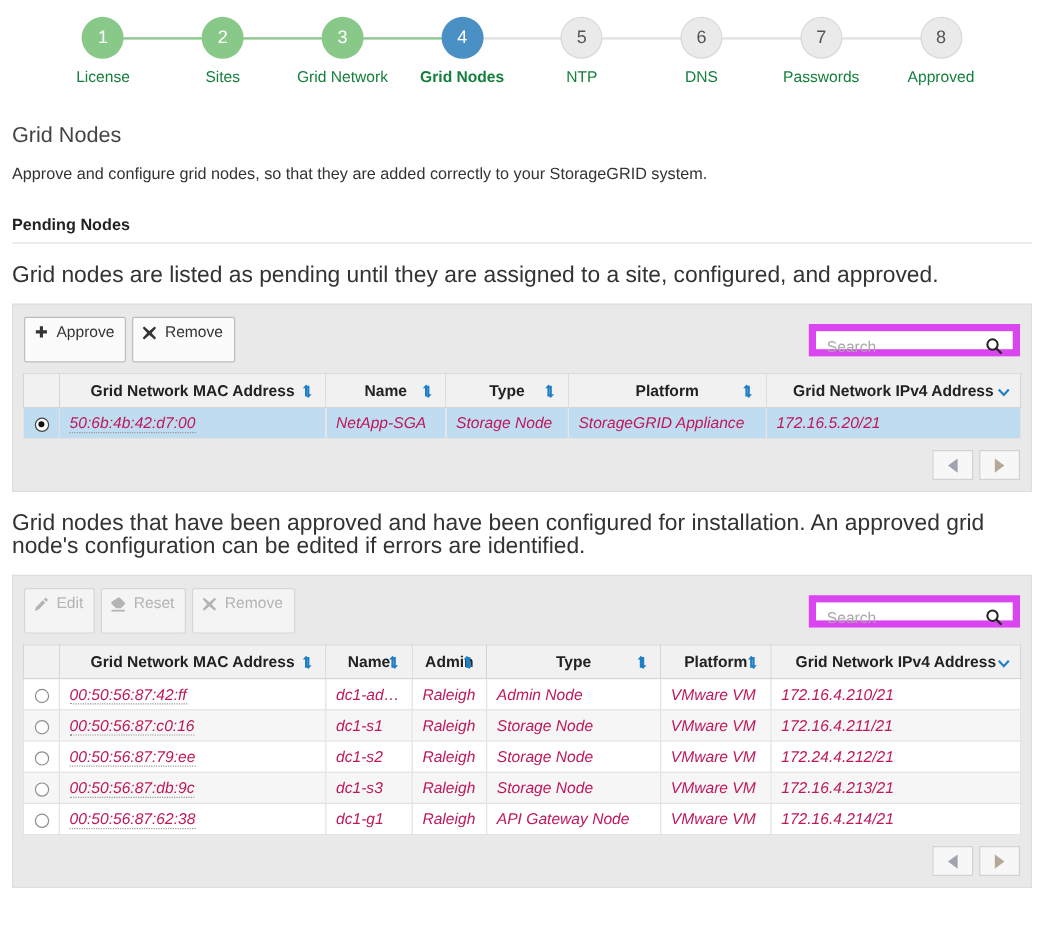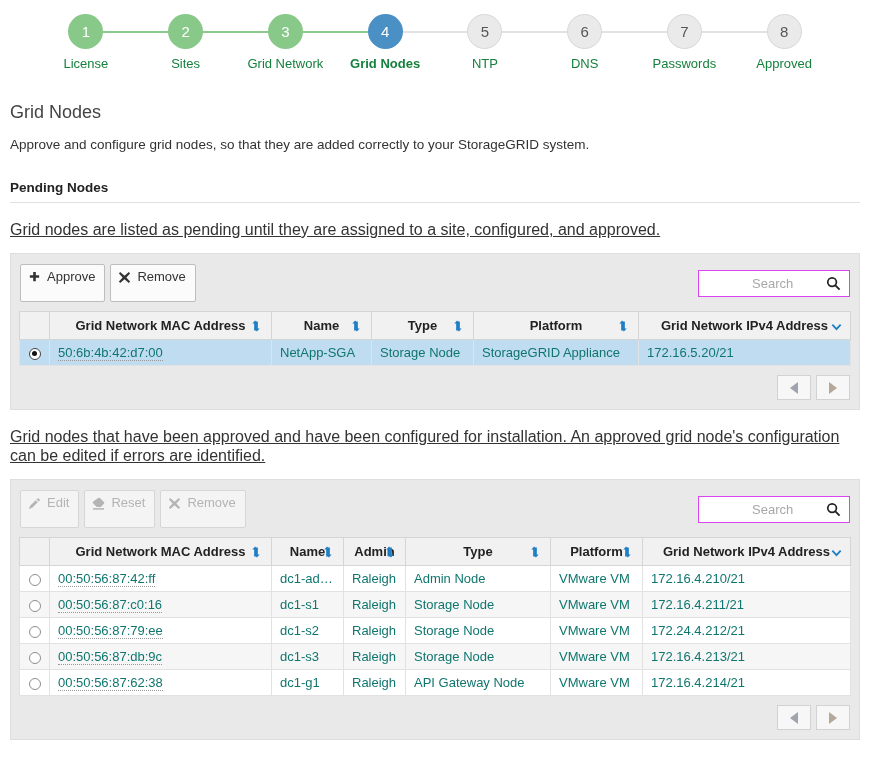--- a/index.html
+++ b/index.html
@@ -91,24 +91,23 @@
   .section-head {
     font-size: 13.5px;
     font-weight: bold;
     color: #222222;
     margin: 28px 0 0 0;
     padding-bottom: 7px;
     border-bottom: 1px solid #e0e0e0;
   }
   .section-desc {
     margin: 17px 0 0 0;
-    font-size: 16px;
+    font-size: 19px;
     color: #333333;
     line-height: 19px;
-    text-decoration: underline;
   }
 
   
   .panel {
     margin-top: 14px;
     background: #e9e9e9;
     border: 1px solid #dedede;
     padding: 8px;
   }
   .panel-toolbar {
@@ -136,25 +135,24 @@
     color: #b4b4b4;
     border-color: #d6d6d6;
     background: #f4f4f4;
     cursor: default;
   }
   .btn .ic { display: inline-block; width: 13px; height: 13px; }
   .btn .ic svg { display: block; }
 
   .searchbox {
     position: relative;
-    width: 152px;
+    width: 176px;
     height: 27px;
     background: #ffffff;
-    border: 1px solid #d946ef;
-    padding-left: 44px;
+    border: 6px solid #d946ef;
   }
   .searchbox input {
     border: 0; outline: 0;
     width: 148px; height: 25px;
     padding: 0 0 0 9px;
     font-size: 13px;
     color: #333333;
     font-family: "Liberation Sans", sans-serif;
     background: transparent;
   }
@@ -190,25 +188,26 @@
     position: absolute;
     right: 8px; top: 50%;
     transform: translateY(-50%);
     width: 11px; height: 12px;
   }
   table.grid td {
     border: 1px solid #e2e2e2;
     border-width: 0 1px 1px 0;
     padding: 5px 8px;
     font-size: 13px;
-    color: #0f766e;
+    color: #be185d;
     height: 25px;
     white-space: nowrap;
     overflow: hidden;
     text-overflow: ellipsis;
+    font-style: italic;
   }
   table.grid td:first-child {
     border-left: 1px solid #e2e2e2;
     text-align: center;
     padding: 5px 0 5px 0;
   }
   table.grid tr.selected td { background: #bfdcf0; }
   table.grid tr.alt td { background: #f6f6f6; }
   .mac { border-bottom: 1px dotted #999999; }
 

